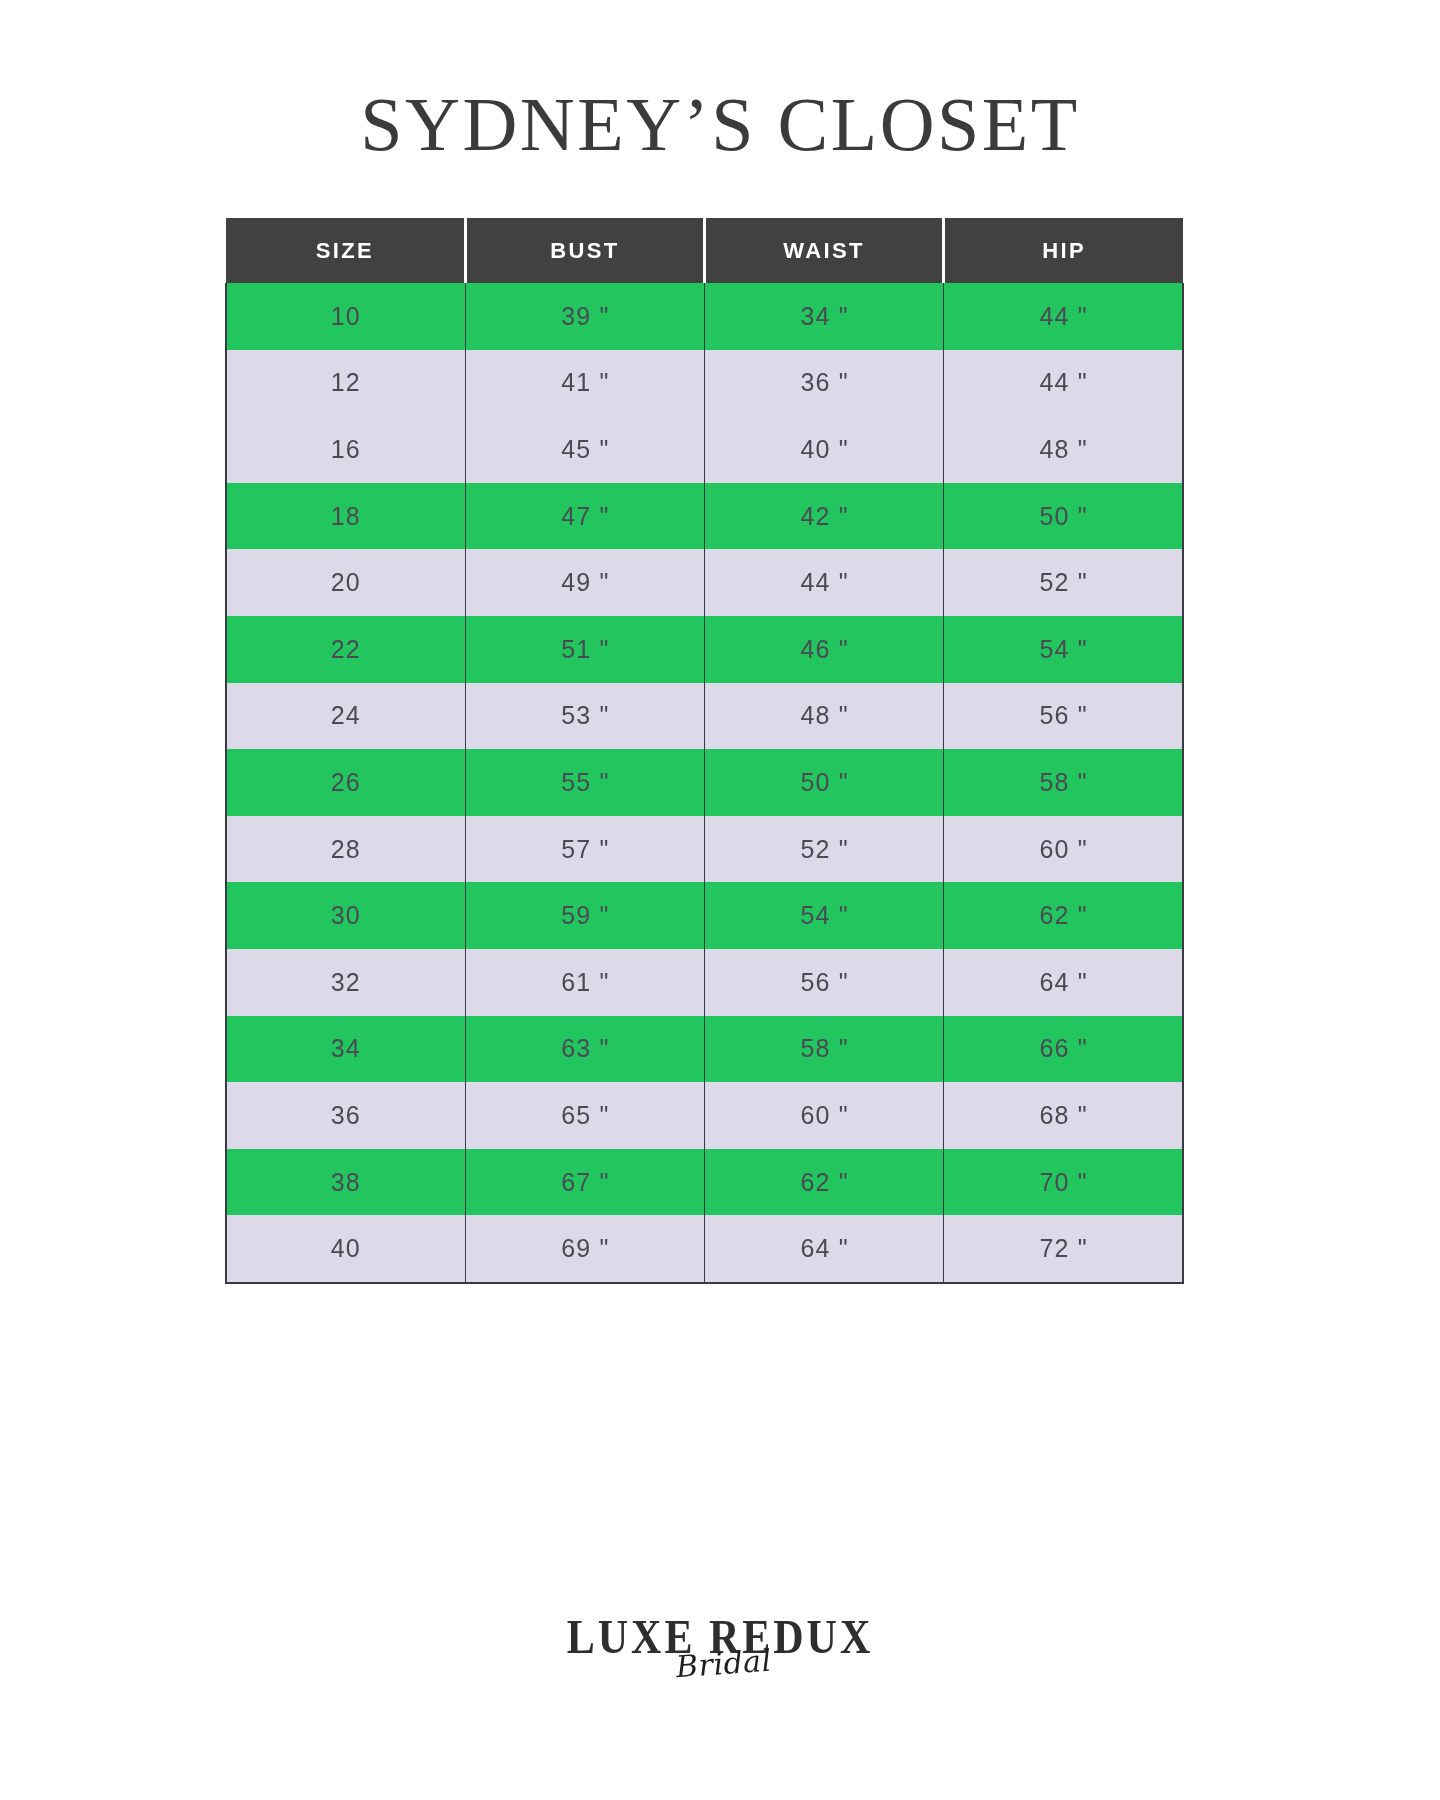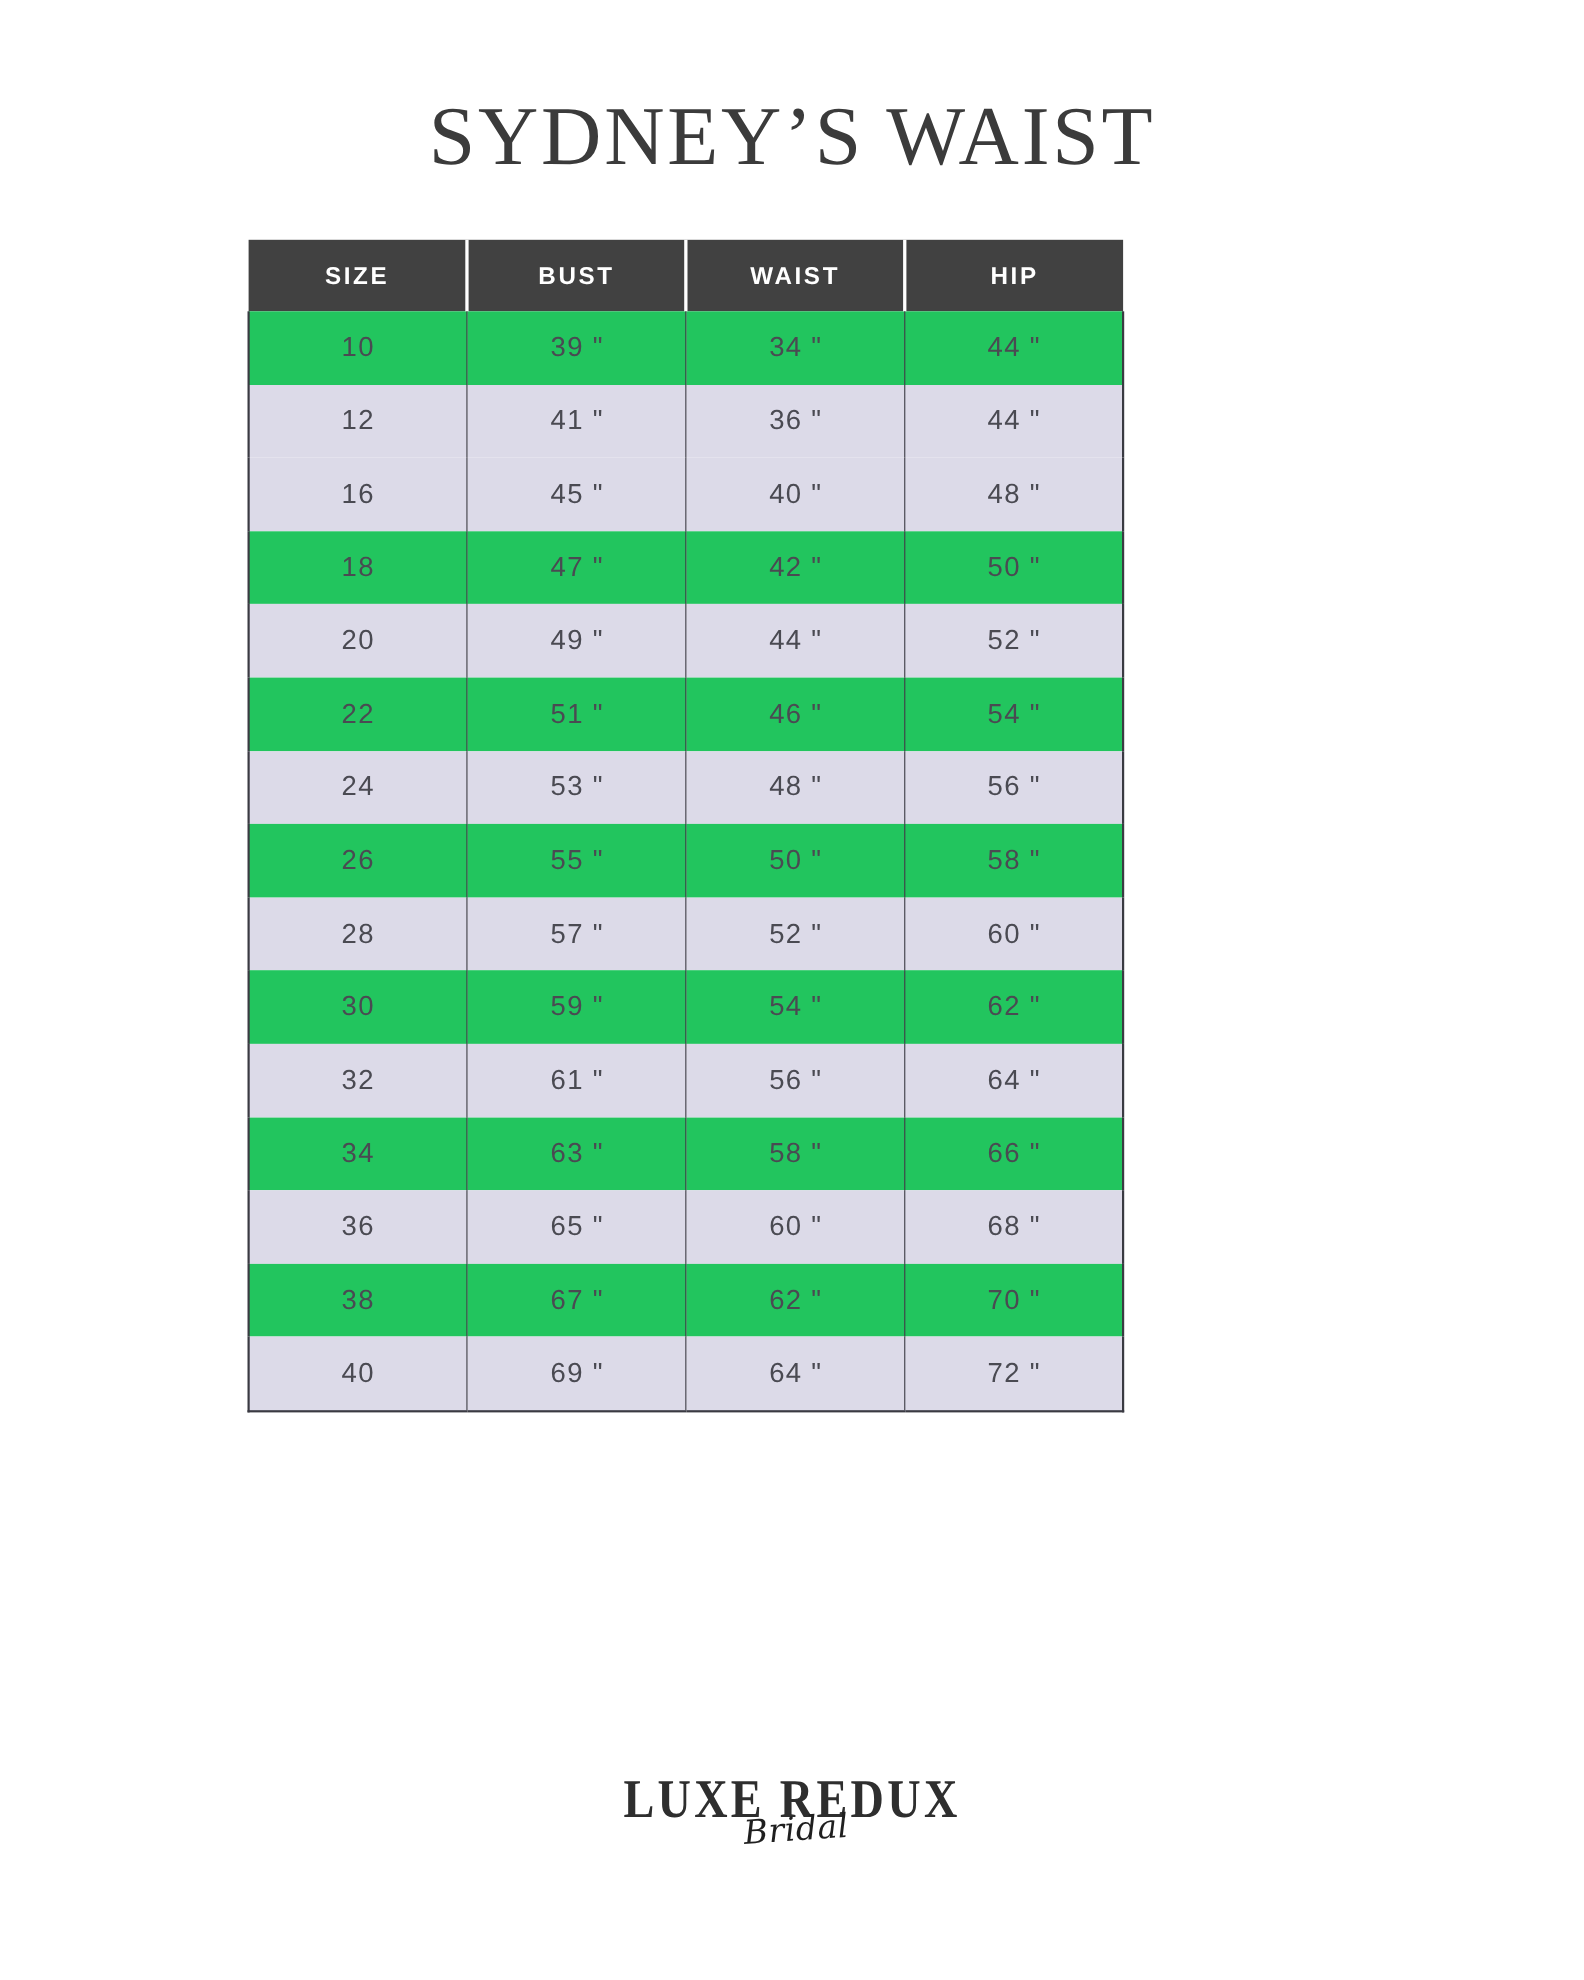--- a/index.html
+++ b/index.html
@@ -44,21 +44,21 @@
   .table-wrap {
     position: absolute;
     left: 225px;
     top: 218px;
     width: 797px;
   }
 
   table.size-table {
     border-collapse: collapse;
     table-layout: fixed;
-    width: 797px;
+    width: 959px;
   }
 
   
   thead th {
     background: #414141;
     color: #ffffff;
     height: 65px;
     font-family: "Liberation Sans", sans-serif;
     font-size: 22px;
     font-weight: 700;
@@ -132,21 +132,21 @@
     letter-spacing: 0.5px;
     white-space: nowrap;
   }
 </style>
 </head>
 <body>
 
 <div class="page">
 
   <div class="title-wrap">
-    <div class="page-title">SYDNEY’S WAIST</div>
+    <div class="page-title">SYDNEY’S CLOSET</div>
   </div>
 
   <div class="table-wrap">
     <table class="size-table">
       <thead>
         <tr>
           <th>SIZE</th>
           <th>BUST</th>
           <th>WAIST</th>
           <th>HIP</th>

